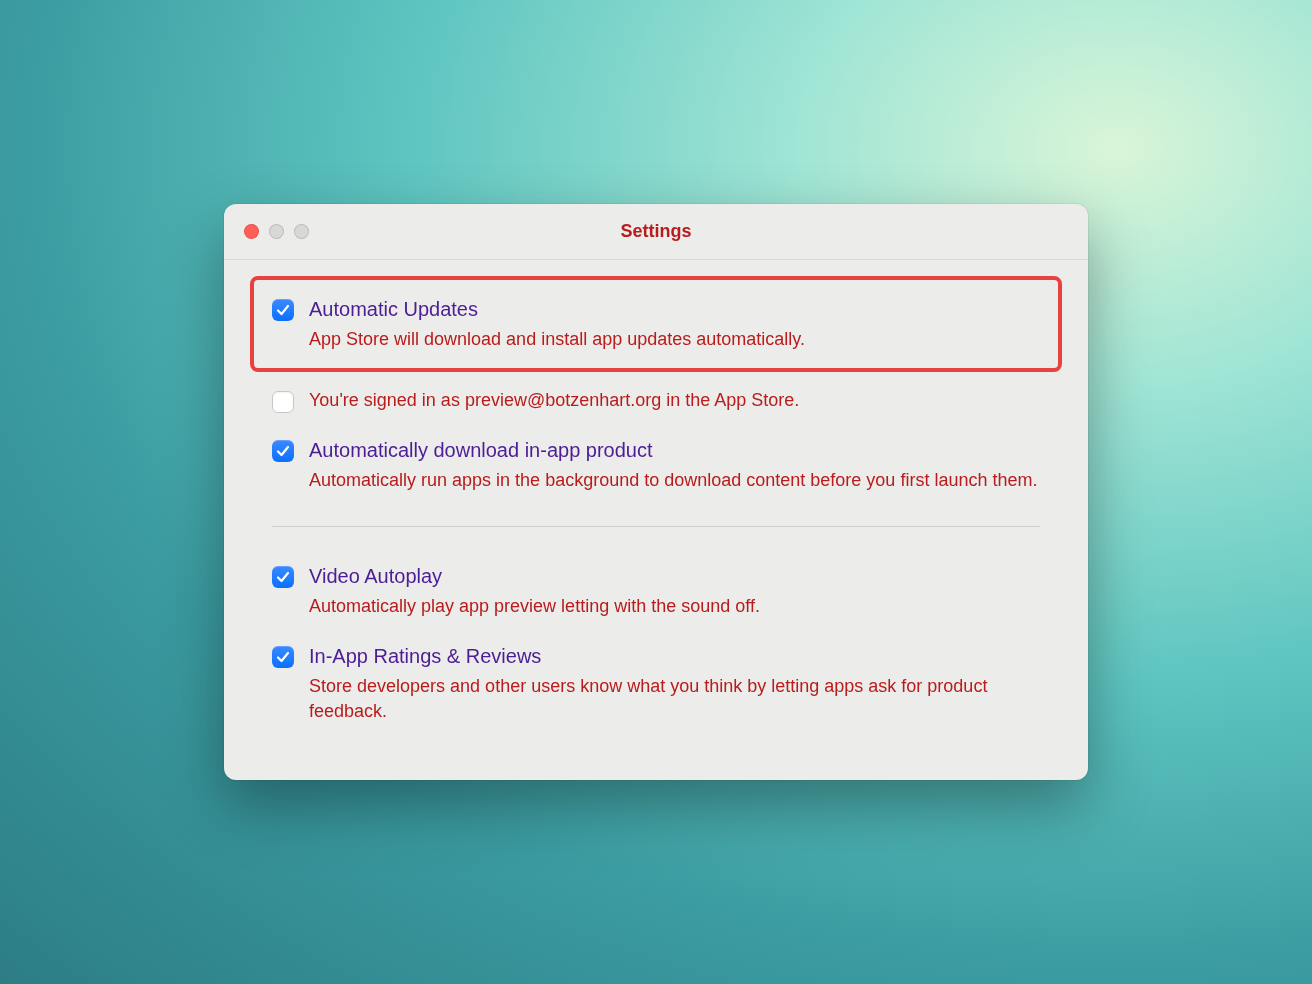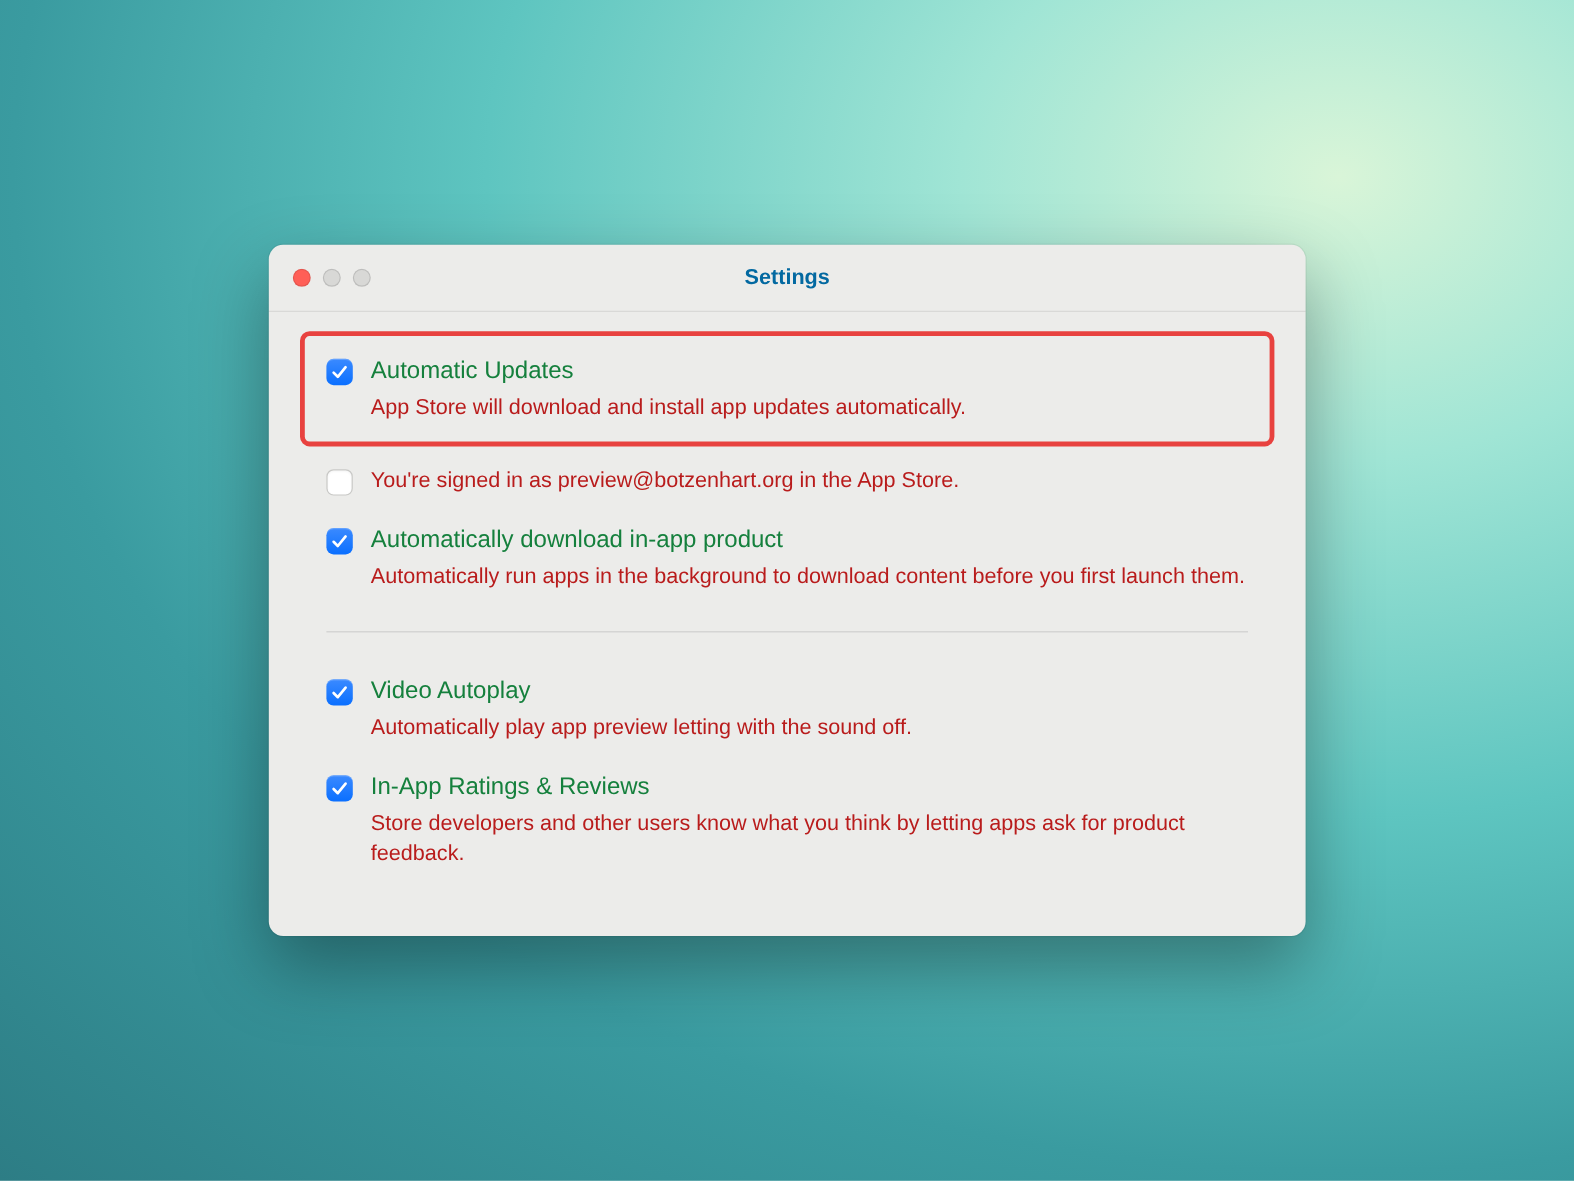--- a/index.html
+++ b/index.html
@@ -53,21 +53,21 @@
     .traffic-light.minimize { background: #d8d8d6; border: 1px solid rgba(0,0,0,0.12); }
     .traffic-light.maximize { background: #d8d8d6; border: 1px solid rgba(0,0,0,0.12); }
     
     .window-title {
       position: absolute;
       left: 0;
       right: 0;
       text-align: center;
       font-size: 18px;
       font-weight: 700;
-      color: #0369a1;
+      color: #b91c1c;
       pointer-events: none;
     }
     
     .content {
       padding: 28px 48px 40px 48px;
     }
     
     .setting-row {
       display: flex;
       align-items: flex-start;
@@ -117,21 +117,21 @@
       width: 14px;
       height: 14px;
     }
     
     .setting-text {
       flex: 1;
     }
     
     .setting-title {
       font-size: 20px;
-      color: #15803d;
+      color: #4c1d95;
       line-height: 1.3;
       margin-bottom: 5px;
     }
     
     .setting-desc {
       font-size: 18px;
       color: #b91c1c;
       line-height: 1.4;
     }
     

